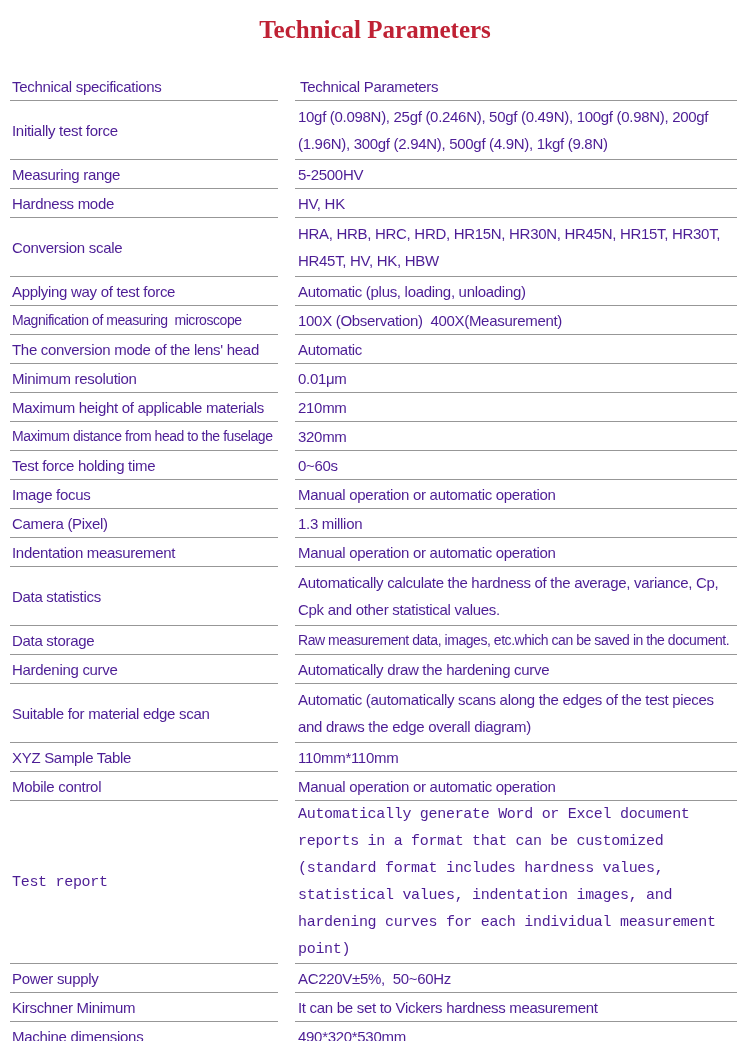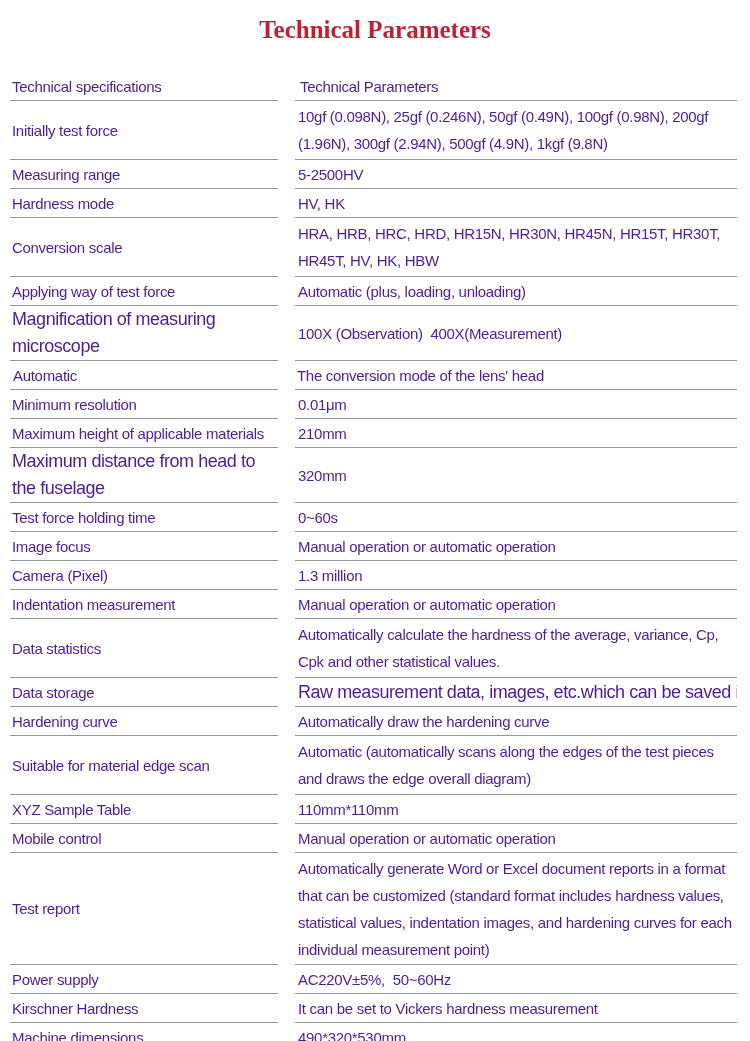--- a/index.html
+++ b/index.html
@@ -39,23 +39,23 @@
     line-height: 27px;
     letter-spacing: -0.3px;
     white-space: pre-wrap;
   }
   .cell.label { padding-left: 2px; }
   .cell.value { padding-left: 3px; }
   .row.header .cell { min-height: 25px; }
   .row.header .value { padding-left: 5px; }
   .row.h1 .cell { min-height: 28px; }
   .row.h2 .cell { min-height: 58px; }
-  .row.h4 .cell { min-height: 111px; }
+  .row.h4 .cell { min-height: 111px; font-family: Liberation Mono, monospace; }
   .fit {
-    font-size: 18px;
+    font-size: 14px;
     letter-spacing: -0.45px;
   }
   .nowrap { white-space: nowrap; overflow: hidden; }
 </style>
 </head>
 <body>
 
 <h1 class="page-title">Technical Parameters</h1>
 
 <div class="spec-table">
@@ -89,22 +89,22 @@
     <div class="cell label">Applying way of test force</div>
     <div class="cell value">Automatic (plus, loading, unloading)</div>
   </div>
 
   <div class="row h1">
     <div class="cell label fit">Magnification of measuring  microscope</div>
     <div class="cell value">100X (Observation)  400X(Measurement)</div>
   </div>
 
   <div class="row h1">
+    <div class="cell label">The conversion mode of the lens' head</div>
     <div class="cell value">Automatic</div>
-    <div class="cell label">The conversion mode of the lens' head</div>
   </div>
 
   <div class="row h1">
     <div class="cell label">Minimum resolution</div>
     <div class="cell value">0.01μm</div>
   </div>
 
   <div class="row h1">
     <div class="cell label">Maximum height of applicable materials</div>
     <div class="cell value">210mm</div>
@@ -172,21 +172,21 @@
     <div class="cell label">Test report</div>
     <div class="cell value">Automatically generate Word or Excel document reports in a format that can be customized (standard format includes hardness values, statistical values, indentation images, and hardening curves for each individual measurement point)</div>
   </div>
 
   <div class="row h1">
     <div class="cell label">Power supply</div>
     <div class="cell value">AC220V±5%,  50~60Hz</div>
   </div>
 
   <div class="row h1">
-    <div class="cell label">Kirschner Hardness</div>
+    <div class="cell label">Kirschner Minimum</div>
     <div class="cell value">It can be set to Vickers hardness measurement</div>
   </div>
 
   <div class="row h1">
     <div class="cell label">Machine dimensions</div>
     <div class="cell value">490*320*530mm</div>
   </div>
 
   <div class="row h1">
     <div class="cell label">Machine weight</div>

